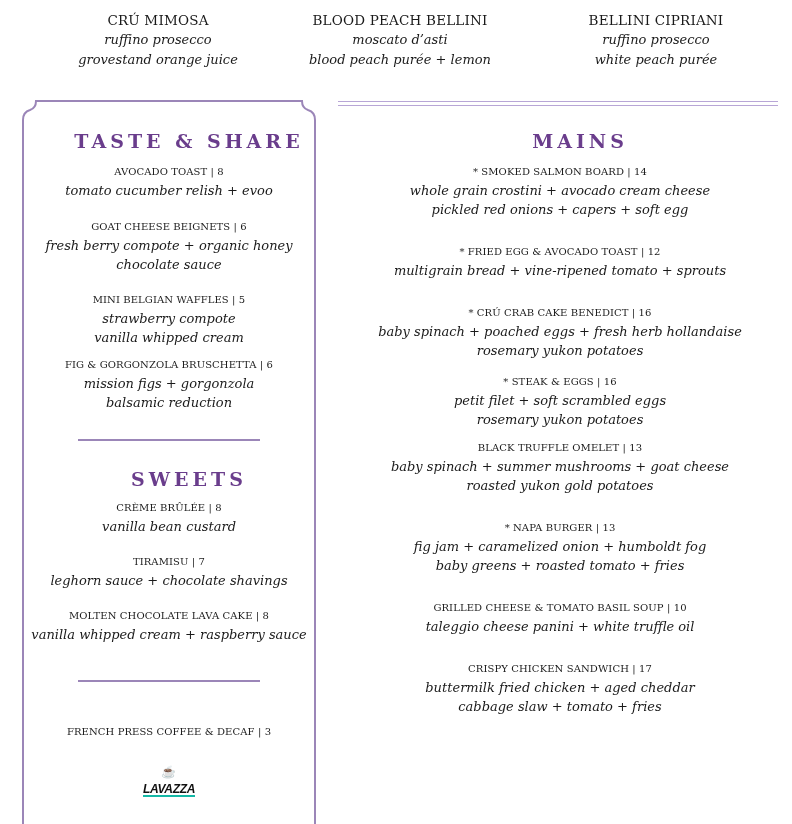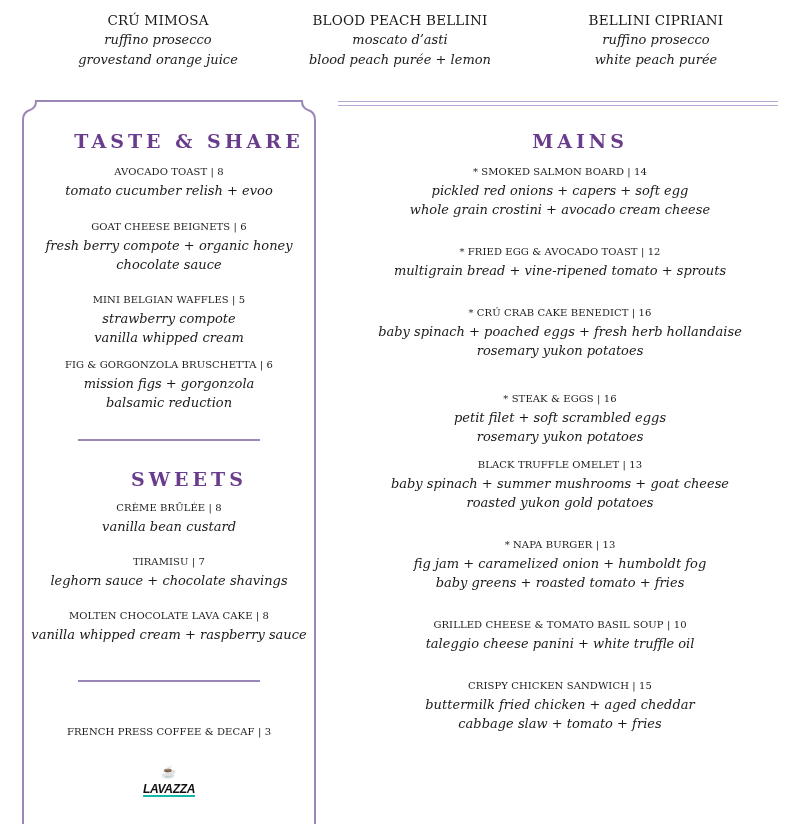--- a/index.html
+++ b/index.html
@@ -113,49 +113,49 @@
 <div class="logo">
   <div class="mark">☕</div>
   <div class="word">LAVAZZA</div>
 </div>
 
 <div class="col-right">
   <div class="section-title" style="margin-top:29px">MAINS</div>
 
   <div class="item" style="margin-top:9px">
     <div class="name">* SMOKED SALMON BOARD | 14</div>
+    <div class="desc">whole grain crostini + avocado cream cheese</div>
     <div class="desc">pickled red onions + capers + soft egg</div>
-    <div class="desc">whole grain crostini + avocado cream cheese</div>
   </div>
   <div class="item" style="margin-top:23px">
     <div class="name">* FRIED EGG &amp; AVOCADO TOAST | 12</div>
     <div class="desc">multigrain bread + vine-ripened tomato + sprouts</div>
   </div>
   <div class="item" style="margin-top:23px">
     <div class="name">* CRÚ CRAB CAKE BENEDICT | 16</div>
     <div class="desc">baby spinach + poached eggs + fresh herb hollandaise</div>
     <div class="desc">rosemary yukon potatoes</div>
   </div>
-  <div class="item" style="margin-top:29px">
+  <div class="item" style="margin-top:12px">
     <div class="name">* STEAK &amp; EGGS | 16</div>
     <div class="desc">petit filet + soft scrambled eggs</div>
     <div class="desc">rosemary yukon potatoes</div>
   </div>
   <div class="item" style="margin-top:9px">
     <div class="name">BLACK TRUFFLE OMELET  | 13</div>
     <div class="desc">baby spinach + summer mushrooms + goat cheese</div>
     <div class="desc">roasted yukon gold potatoes</div>
   </div>
   <div class="item" style="margin-top:23px">
     <div class="name">* NAPA BURGER | 13</div>
     <div class="desc">fig jam + caramelized onion + humboldt fog</div>
     <div class="desc">baby greens + roasted tomato + fries</div>
   </div>
   <div class="item" style="margin-top:23px">
     <div class="name">GRILLED CHEESE &amp; TOMATO BASIL SOUP | 10</div>
     <div class="desc">taleggio cheese panini + white truffle oil</div>
   </div>
   <div class="item" style="margin-top:23px">
-    <div class="name">CRISPY CHICKEN SANDWICH | 15</div>
+    <div class="name">CRISPY CHICKEN SANDWICH | 17</div>
     <div class="desc">buttermilk fried chicken + aged cheddar</div>
     <div class="desc">cabbage slaw + tomato + fries</div>
   </div>
 </div>
 
 </body></html>

